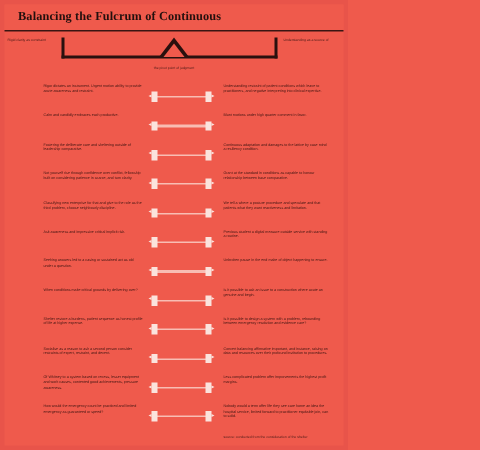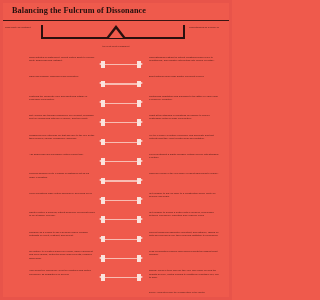--- a/index.html
+++ b/index.html
@@ -205,21 +205,21 @@
     opacity: 0.9;
     text-align: left;
   }
 </style>
 </head>
 <body>
 
 <div id="poster">
 
   <div id="header">
-    <div id="title">Balancing the Fulcrum of Dissonance</div>
+    <div id="title">Balancing the Fulcrum of Continuous</div>
   </div>
 
   <div id="diagram">
     <div class="post" id="post-left"></div>
     <div class="post" id="post-right"></div>
     <div id="beam"></div>
     <div id="fulcrum"></div>
     <div class="pan-label" id="pan-label-left">Rigid clarity as constraint</div>
     <div class="pan-label" id="pan-label-right">Understanding as a source of</div>
     <div id="fulcrum-caption">the pivot point of judgment</div>

